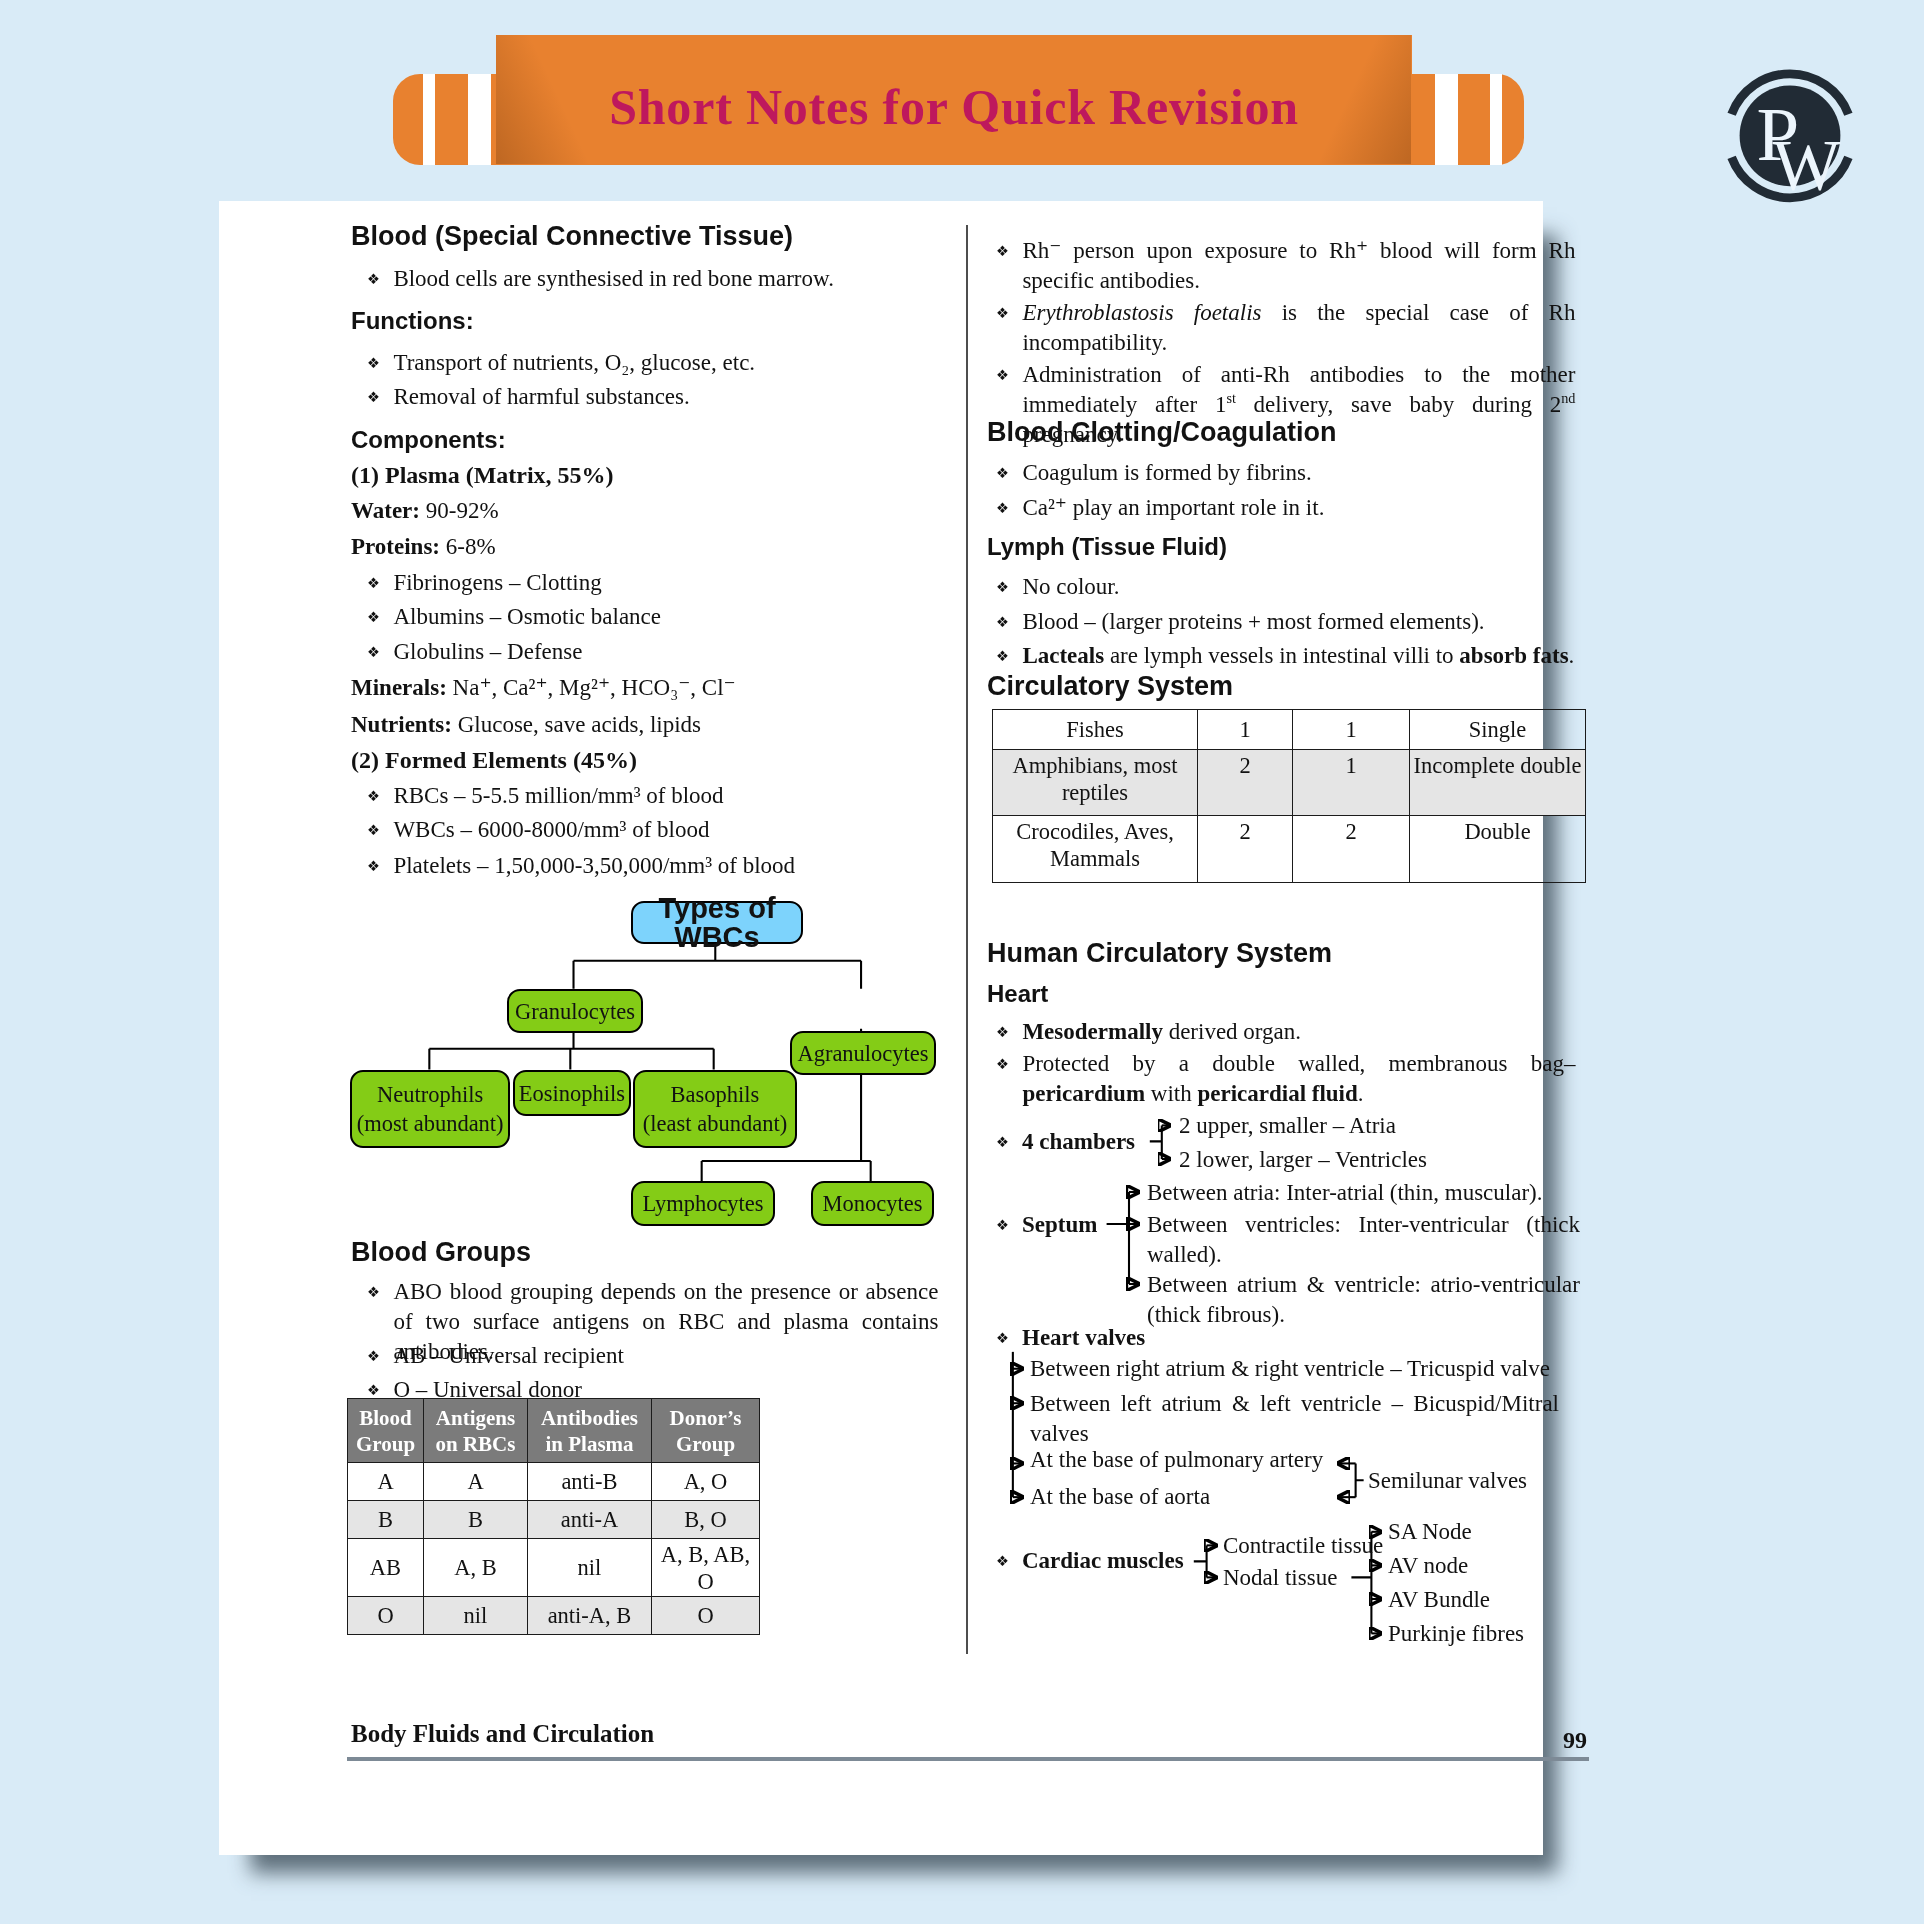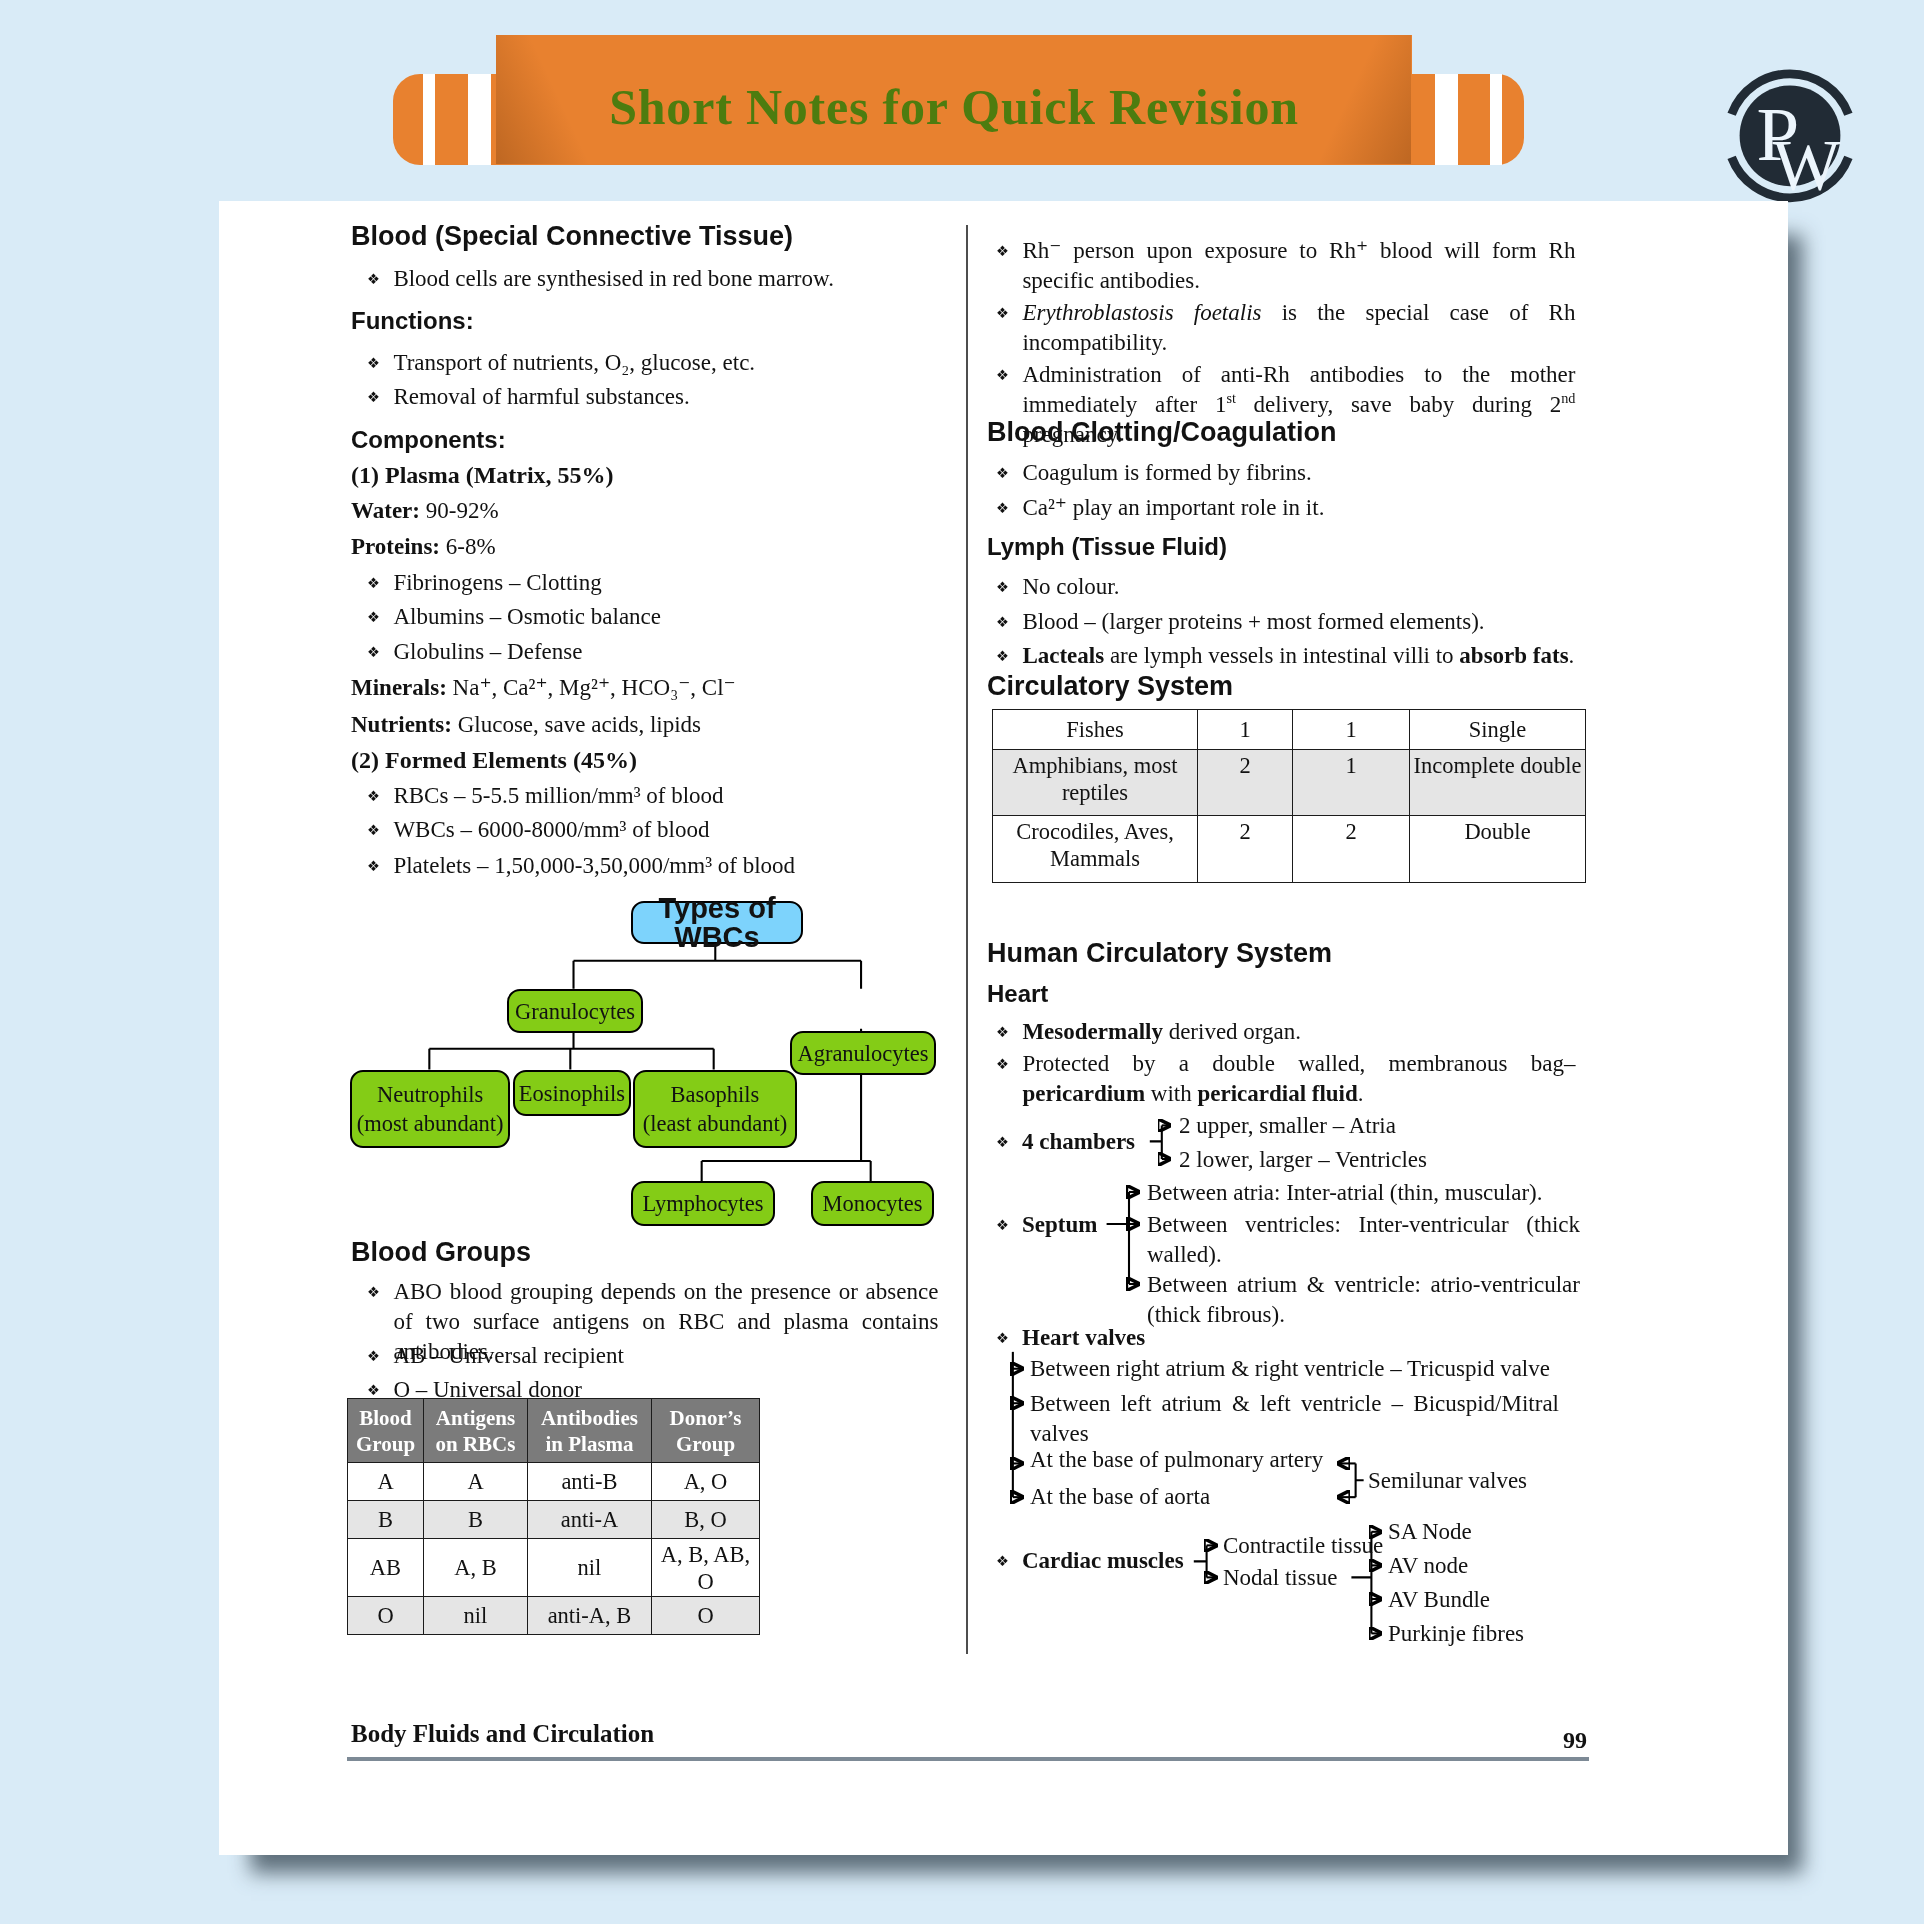--- a/index.html
+++ b/index.html
@@ -9,23 +9,23 @@
     font-family:"Liberation Serif","DejaVu Serif",serif;
   }
   .abs{position:absolute;}
   
   .banner-tail{position:absolute;left:393px;top:74px;width:1131px;height:91px;background:#e8812f;border-radius:27px;}
   .stripe{position:absolute;top:74px;height:91px;background:#ffffff;}
   .banner-center{position:absolute;left:496px;top:35px;width:916px;height:129px;background:#e8812f;}
   .fold-l{position:absolute;left:496px;top:35px;width:128px;height:129px;background:linear-gradient(65deg,rgba(80,35,0,.28) 0%,rgba(80,35,0,0) 50%);}
   .fold-r{position:absolute;left:1283px;top:35px;width:128px;height:129px;background:linear-gradient(-65deg,rgba(80,35,0,.28) 0%,rgba(80,35,0,0) 50%);}
   .banner-title{position:absolute;left:496px;top:35px;width:916px;height:143px;display:flex;align-items:center;justify-content:center;
-    font-family:"Liberation Serif","DejaVu Serif",serif;font-weight:700;font-size:50px;color:#4d7c0f;letter-spacing:0.8px;}
-  
-  .page{position:absolute;left:219px;top:201px;width:1569px;height:1654px;background:#ffffff;
+    font-family:"Liberation Serif","DejaVu Serif",serif;font-weight:700;font-size:50px;color:#be185d;letter-spacing:0.8px;}
+  
+  .page{position:absolute;left:219px;top:201px;width:1324px;height:1654px;background:#ffffff;
     box-shadow:22.5px 26px 19px -8px rgba(73,89,101,.85);}
   .divider{position:absolute;left:747px;top:24px;width:1.6px;height:1429px;background:#4d4d4d;}
   
   .hbig{font-family:"Liberation Sans","DejaVu Sans",sans-serif;font-weight:700;font-size:27px;line-height:32px;white-space:nowrap;}
   .hsub{font-family:"Liberation Sans","DejaVu Sans",sans-serif;font-weight:700;font-size:24px;line-height:29px;white-space:nowrap;}
   
   .bullet{display:flex;gap:8.8px;position:absolute;}
   .mk{flex:0 0 17.6px;font-family:"DejaVu Sans",sans-serif;font-size:14.4px;line-height:30px;color:#111;}
   .bt{font-size:23px;line-height:30px;}
   .just{text-align:justify;}

